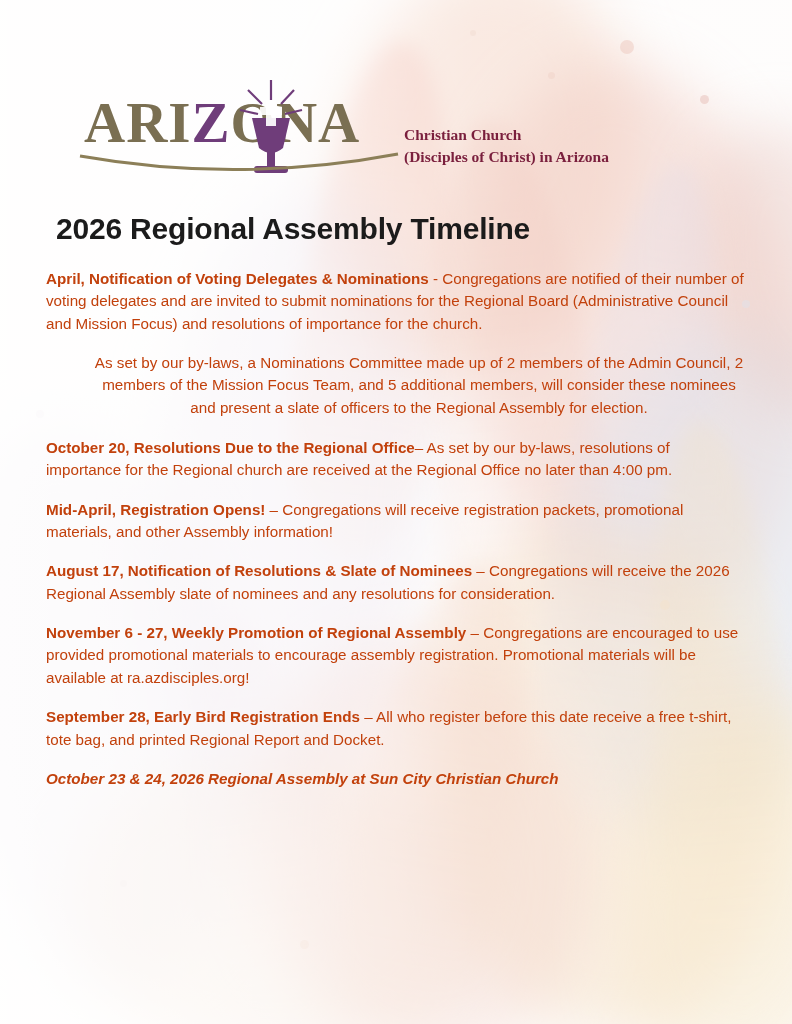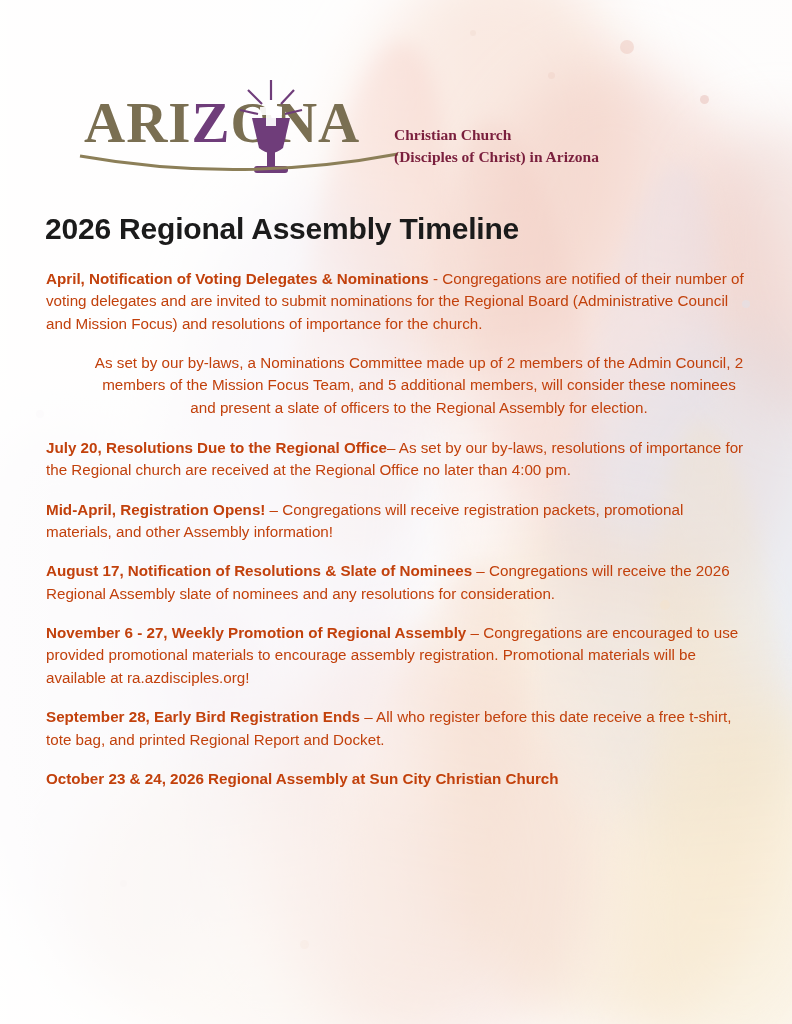--- a/index.html
+++ b/index.html
@@ -106,33 +106,33 @@
   }
   .chalice {
     position: absolute;
     left: 158px;
     top: -6px;
     width: 70px;
     height: 108px;
   }
   .logo-tag {
     position: absolute;
-    left: 316px;
+    left: 326px;
     top: 44px;
     font-family: "Liberation Serif", serif;
     color: #7a1f3d;
     font-size: 15.5px;
     font-weight: bold;
     line-height: 1.45;
   }
 
   
   .doc-title {
     position: absolute;
-    left: 45px;
+    left: 56px;
     top: 212px;
     font-size: 30px;
     font-weight: bold;
     color: #1b1b1b;
     letter-spacing: -0.2px;
   }
 
   
   .body-wrap {
     position: absolute;
@@ -150,20 +150,21 @@
   .para.sub {
     padding-left: 46px;
     margin-bottom: 18px;
     text-align: center;
   }
   .para .lbl {
     font-weight: bold;
   }
   .final {
     margin-top: 2px;
+    font-style: italic;
   }
 </style>
 </head>
 <body>
 
 <div class="page">
 
   <div class="bg">
     <div class="wash w1"></div>
     <div class="wash w2"></div>
@@ -235,21 +236,21 @@
       <p class="para" style="padding-left:0;">
         <span class="lbl" style="margin-left:0;">April, Notification of Voting Delegates &amp; Nominations</span><span> - Congregations are notified of their number of voting delegates and are invited to submit nominations for the Regional Board (Administrative Council and Mission Focus) and resolutions of importance for the church.</span>
       </p>
 
 
       <p class="para sub">
         <span>As set by our by-laws, a Nominations Committee made up of 2 members of the Admin Council, 2 members of the Mission Focus Team, and 5 additional members, will consider these nominees and present a slate of officers to the Regional Assembly for election.</span>
       </p>
 
       <p class="para">
-        <span class="lbl">July 20, Resolutions Due to the Regional Office</span><span>– As set by our by-laws, resolutions of importance for the Regional church are received at the Regional Office no later than 4:00 pm.</span>
+        <span class="lbl">October 20, Resolutions Due to the Regional Office</span><span>– As set by our by-laws, resolutions of importance for the Regional church are received at the Regional Office no later than 4:00 pm.</span>
       </p>
 
 
       <p class="para">
         <span class="lbl">Mid-April, Registration Opens!</span><span> – Congregations will receive registration packets, promotional materials, and other Assembly information!</span>
       </p>
 
       <p class="para">
         <span class="lbl">August 17, Notification of Resolutions &amp; Slate of Nominees</span><span> – Congregations will receive the 2026 Regional Assembly slate of nominees and any resolutions for consideration.</span>
       </p>

